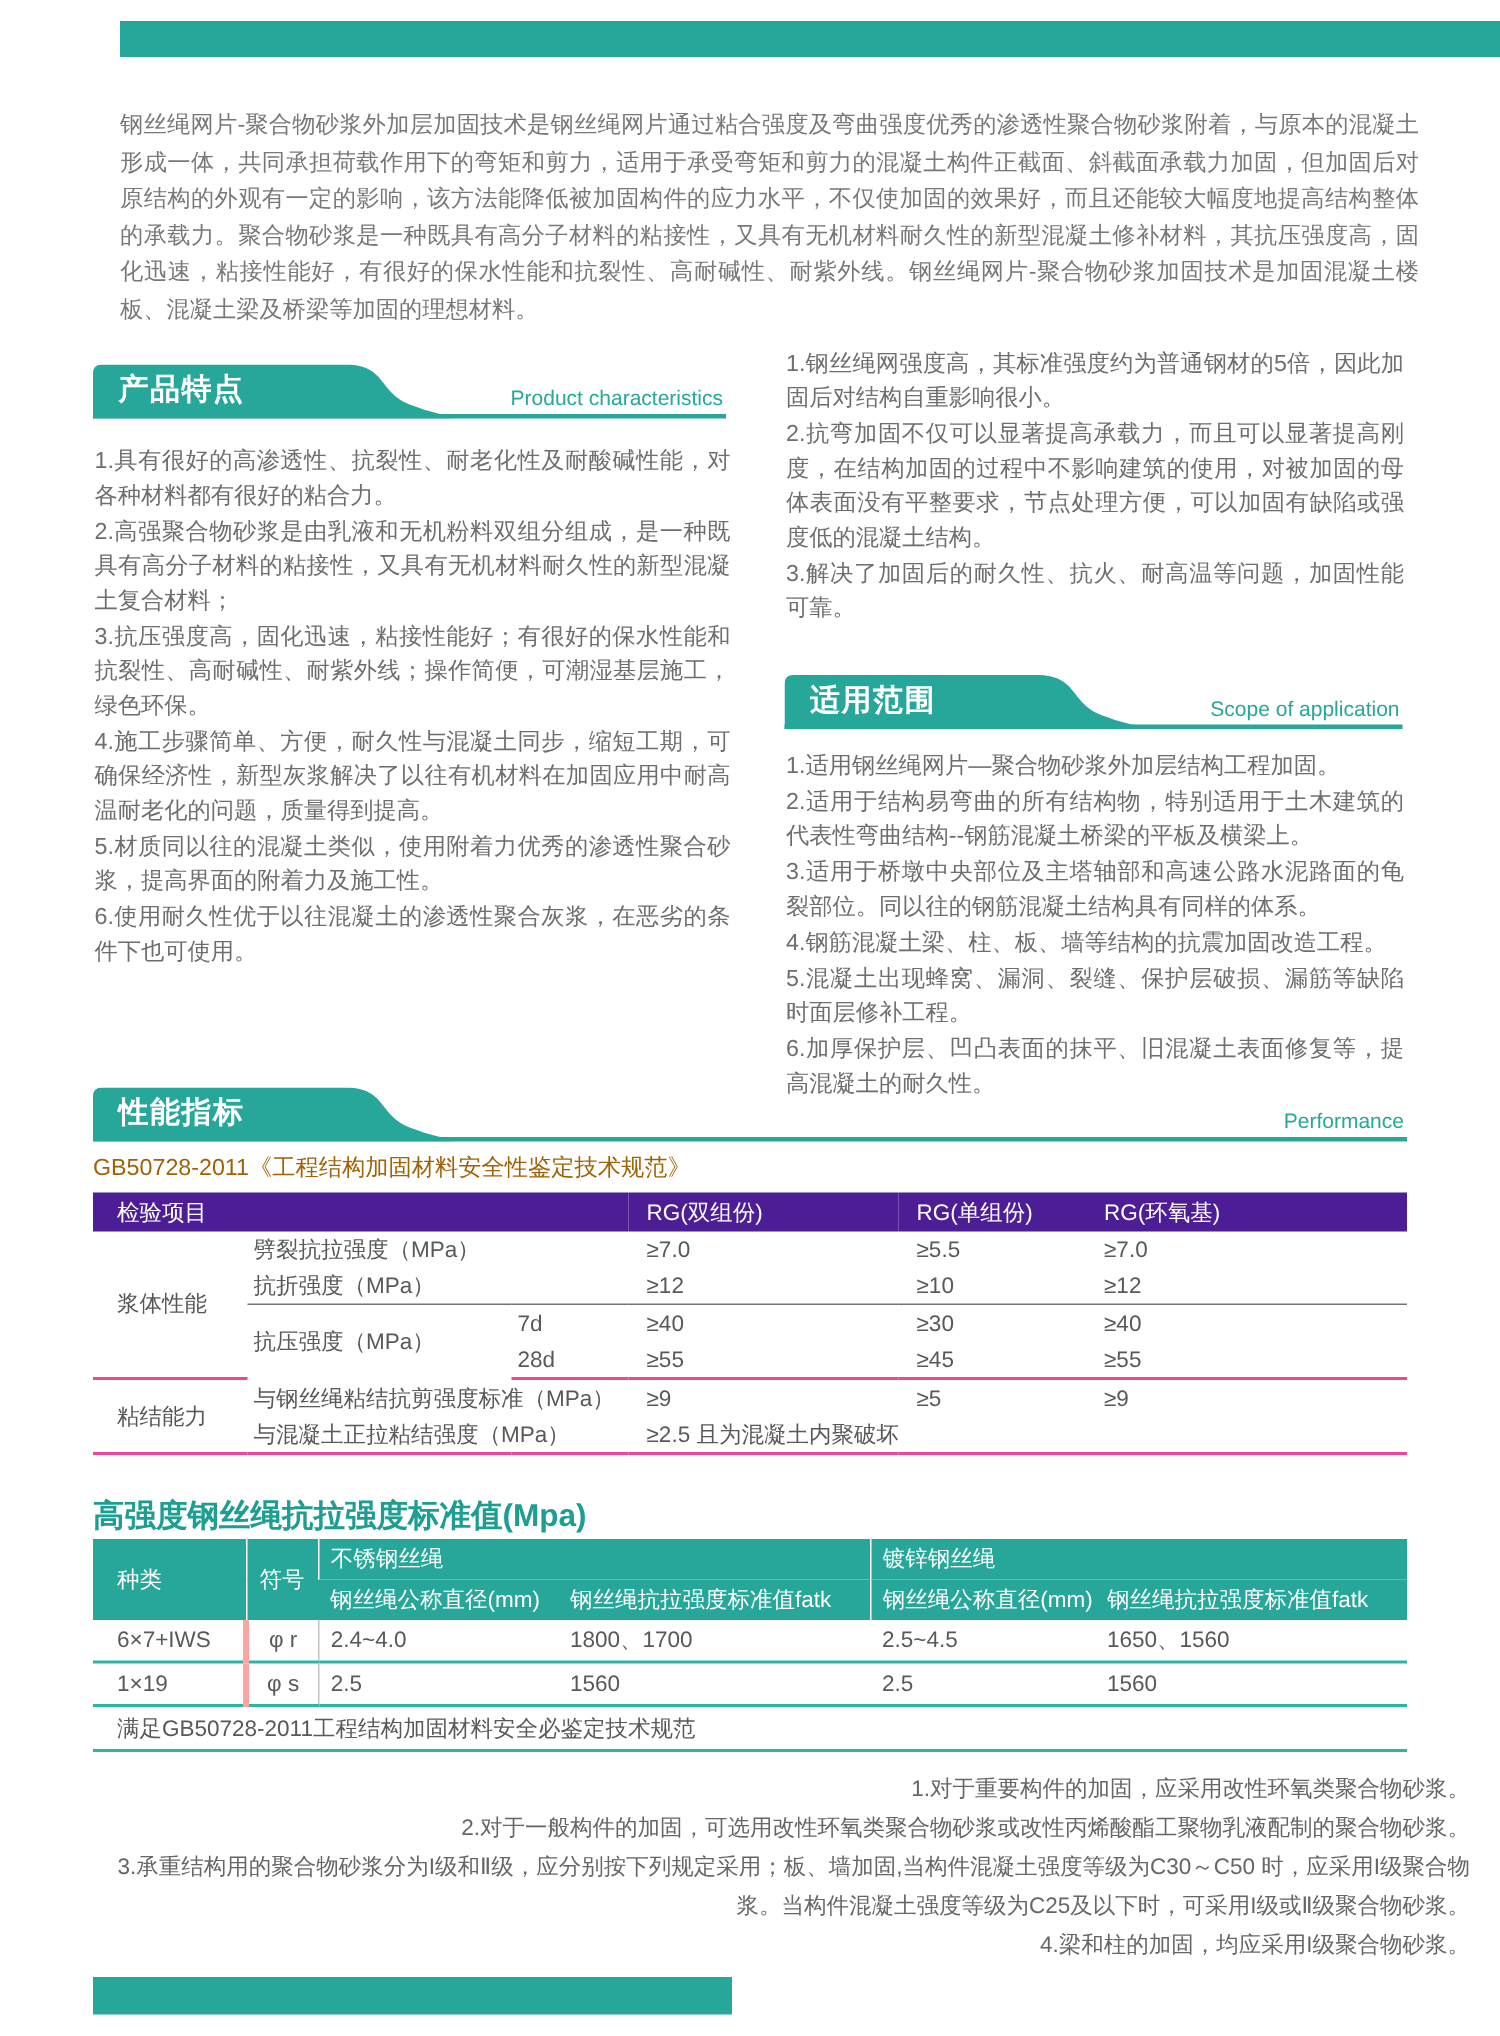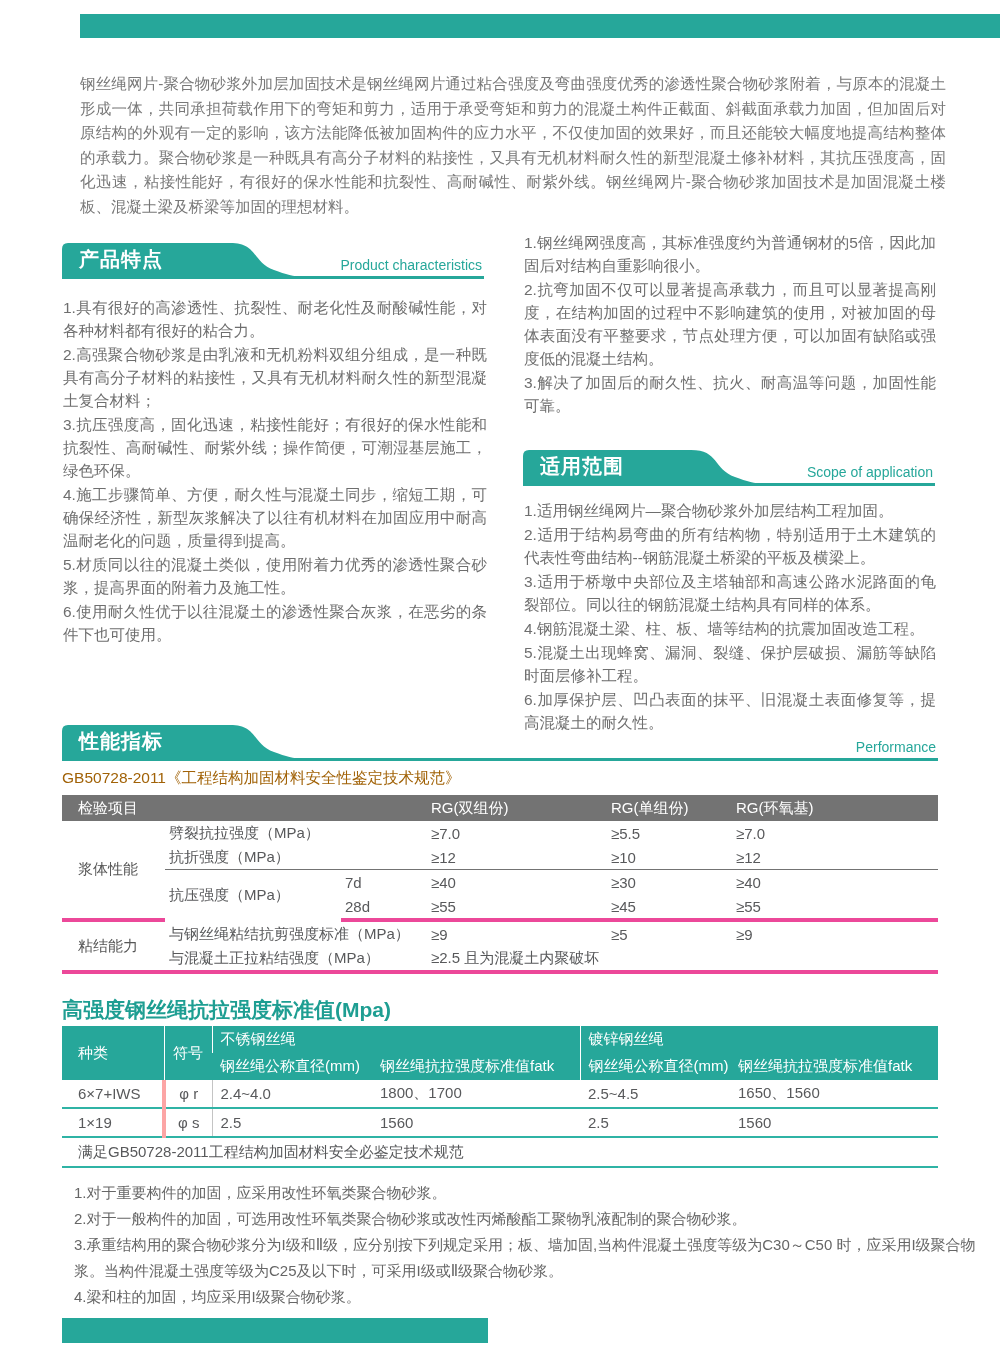--- a/index.html
+++ b/index.html
@@ -56,30 +56,30 @@
     position: absolute; left: 62px; top: 768px;
     font-size: 15.5px; color: #a16207; margin: 0;
   }
   
   table { border-collapse: collapse; table-layout: fixed; }
   .t1 {
     position: absolute; left: 62px; top: 795px; width: 876px;
     font-size: 15px; color: #58595B;
   }
   .t1 th {
-    background: #737373; color: #ffffff; font-weight: normal;
+    background: #4c1d95; color: #ffffff; font-weight: normal;
     text-align: left; height: 26px; padding: 0;
   }
   .t1 td { height: 24px; padding: 0; font-weight: normal; }
   .t1 .pl16 { padding-left: 16px; }
   .t1 .pl4  { padding-left: 4px; }
   .t1 .pl12 { padding-left: 12px; }
   .t1 .group { color: #565656; }
   .t1 .line-part { border-bottom: 1px solid #737373; }
-  .t1 .line-full { border-bottom: 4px solid #ec4899; }
+  .t1 .line-full { border-bottom: 2px solid #ec4899; }
   
   .t2-title {
     position: absolute; left: 62px; top: 996px;
     font-size: 21px; font-weight: bold; color: #1E9E92; margin: 0;
   }
   .t2 {
     position: absolute; left: 62px; top: 1026px; width: 876px;
     font-size: 15px; color: #58595B;
   }
   .t2 th {
@@ -92,21 +92,21 @@
   .t2 .ctr  { text-align: center; }
   .t2 .wdiv { border-left: 1px solid #ffffff; }
   .t2 .gdiv-l { border-left: 4px solid #fca5a5; }
   .t2 .gdiv-r { border-right: 1px solid #c4c4c4; }
   .t2 .rowline { border-bottom: 2px solid #2FB3A5; }
   
   .notes {
     position: absolute; left: 74px; top: 1180px; width: 906px;
     font-size: 15px; line-height: 26px; color: #666666;
   }
-  .notes p { margin: 0; }
+  .notes p { margin: 0; text-align: right; }
 </style>
 </head>
 <body>
 
 <div class="page">
 
   <div class="top-bar"></div>
 
   <p class="intro">钢丝绳网片-聚合物砂浆外加层加固技术是钢丝绳网片通过粘合强度及弯曲强度优秀的渗透性聚合物砂浆附着，与原本的混凝土形成一体，共同承担荷载作用下的弯矩和剪力，适用于承受弯矩和剪力的混凝土构件正截面、斜截面承载力加固，但加固后对原结构的外观有一定的影响，该方法能降低被加固构件的应力水平，不仅使加固的效果好，而且还能较大幅度地提高结构整体的承载力。聚合物砂浆是一种既具有高分子材料的粘接性，又具有无机材料耐久性的新型混凝土修补材料，其抗压强度高，固化迅速，粘接性能好，有很好的保水性能和抗裂性、高耐碱性、耐紫外线。钢丝绳网片-聚合物砂浆加固技术是加固混凝土楼板、混凝土梁及桥梁等加固的理想材料。</p>
 

